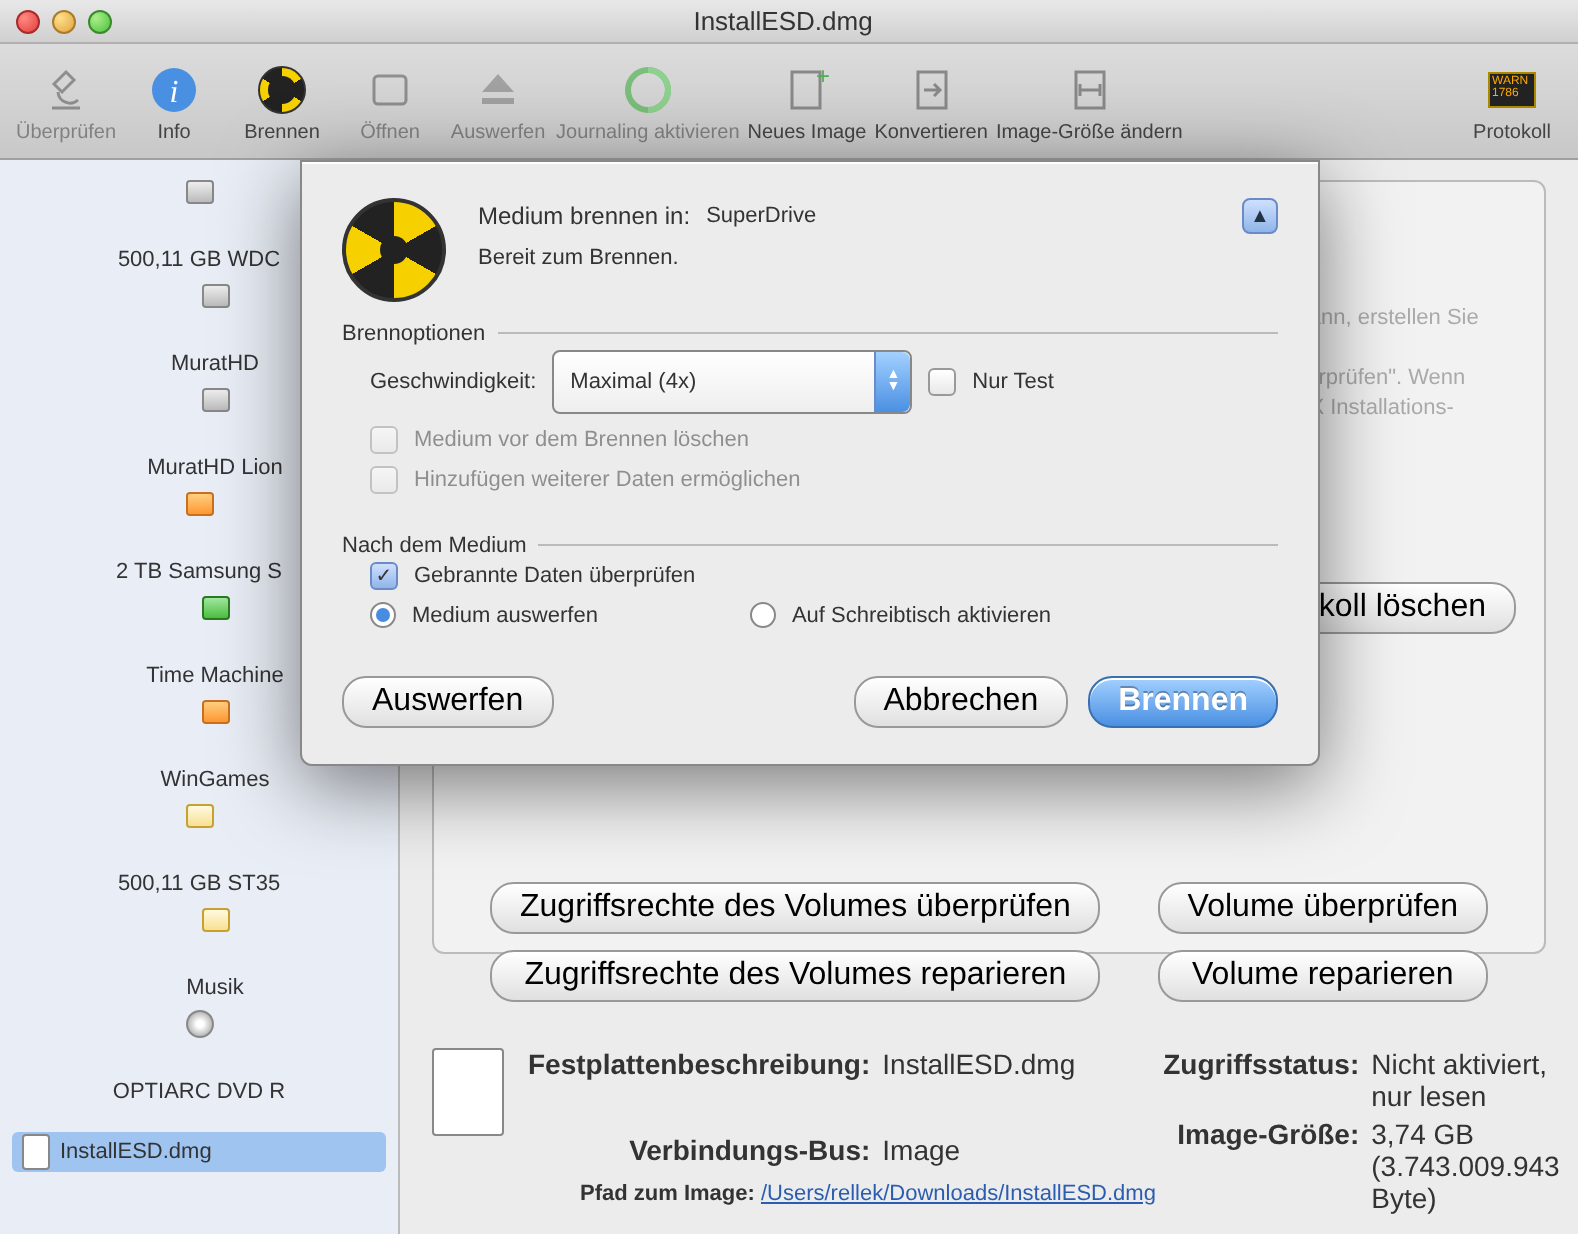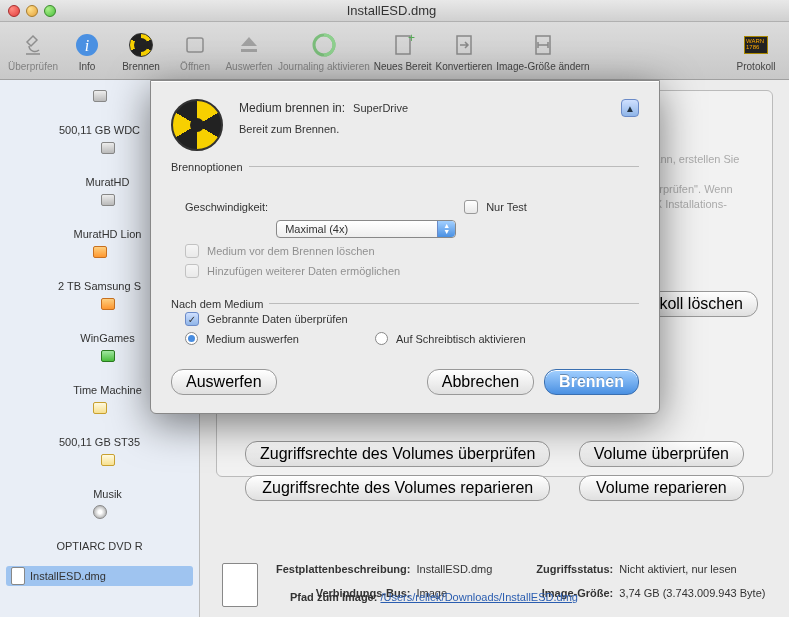--- a/index.html
+++ b/index.html
@@ -36,42 +36,42 @@
 .tabbox { position:absolute; top: 10px; left: 16px; right: 16px; bottom: 140px; border:1px solid #bbb; border-radius:6px; background:#f2f2f2; }
 .leftpanel-buttons { position:absolute; left: 28px; top: 350px; display:flex; flex-direction:column; gap:8px; }
 .rightpanel-buttons2 { position:absolute; right: 28px; top: 350px; display:flex; flex-direction:column; gap:8px; }
 .aqua-btn { background:linear-gradient(#fff,#e0e0e0); border:1px solid #999; border-radius:12px; padding: 3px 14px; font-size:16px; box-shadow: 0 1px 0 #fff inset; cursor:default; white-space:nowrap; }
 .aqua-btn.primary { background:linear-gradient(#a3d0ff,#4a90e2); border-color:#3a6fb0; color:#fff; font-weight:bold; text-shadow:0 -1px 0 rgba(0,0,0,0.3); }
 
 .proto-btn { position:absolute; right: 14px; top: 200px; }
 
 .info-block { position:absolute; left: 16px; right:16px; bottom: 10px; display:flex; gap: 12px; }
 .info-icon { width: 48px; display:flex; justify-content:center; }
-.info-grid { display:grid; grid-template-columns: auto auto; column-gap:6px; row-gap:3px; font-size:11px; }
+.info-grid { display:grid; grid-template-columns: auto auto; column-gap:6px; row-gap:3px; font-size:14px; }
 .info-grid .lab { text-align:right; font-weight:bold; }
 .info-grid .val { text-align:left; }
 .info-grid2 { margin-left: 32px; }
 .pathlink { color:#2a5db0; text-decoration:underline; }
 
 
 .sheet { position:absolute; top: 80px; left: 150px; width: 510px; background: #ececec; border:1px solid #888; border-radius: 0 0 6px 6px; box-shadow: 0 10px 40px rgba(0,0,0,0.5), inset 0 1px 0 #fff; padding: 18px 20px 18px 20px; }
 .sheet-row { display:flex; gap:16px; margin-bottom: 8px; }
 .radiation { width:52px; height:52px; border-radius:50%; background: conic-gradient(#f7d000 0 60deg,#222 60deg 120deg,#f7d000 120deg 180deg,#222 180deg 240deg,#f7d000 240deg 300deg,#222 300deg 360deg); border:2px solid #333; position:relative; }
 .radiation::after { content:""; position:absolute; left:50%; top:50%; width:14px; height:14px; background:#222; border-radius:50%; transform:translate(-50%,-50%); }
 .sheet-title-row { display:flex; align-items:center; }
 .sheet-title-label { font-size: 12px; }
 .disclosure { width:18px;height:18px;border:1px solid #6a8ac8;border-radius:4px;background:linear-gradient(#cfe0ff,#8fb5e8); display:flex;align-items:center;justify-content:center; margin-left:auto; font-size:10px; color:#234; }
 .ready { font-size:11px; margin-top:6px; margin-bottom:10px; }
 .fieldset { margin-top:10px; }
 .fs-label { position:relative; }
 .fs-line { border-top: 1px solid #bbb; margin-top: -7px; margin-left:0; }
 .fs-title { background:#ececec; padding-right: 6px; display:inline-block; position:relative; z-index:1; font-size:11px; }
 .fs-body { padding: 8px 0 4px 14px; }
 .rowline { display:flex; align-items:center; gap:8px; margin-bottom:6px; font-size:11px; }
-.select { display:flex; align-items:center; border:1px solid #888; border-radius:4px; background:linear-gradient(#fff,#eee); height:18px; padding: 0 0 0 8px; width: 180px; margin-top: 45px; }
+.select { display:flex; align-items:center; border:1px solid #888; border-radius:4px; background:linear-gradient(#fff,#eee); height:32px; padding: 0 0 0 8px; width: 180px; }
 .select .arrows { margin-left:auto; width:18px; height:100%; background:linear-gradient(#a3d0ff,#4a90e2); border-left:1px solid #6a8ac8; border-radius: 0 4px 4px 0; color:#fff; display:flex; flex-direction:column; align-items:center; justify-content:center; font-size:7px; line-height:6px; }
 .chk { width:14px; height:14px; border:1px solid #999; border-radius:3px; background:linear-gradient(#fff,#e8e8e8); display:inline-flex; align-items:center; justify-content:center; font-size:10px; color:#333; }
 .chk.checked { background:linear-gradient(#cfe0ff,#8fb5e8); border-color:#6a8ac8; }
 .radio { width:13px;height:13px;border:1px solid #888;border-radius:50%; background:#fff; display:inline-flex;align-items:center;justify-content:center; }
 .radio.checked::after { content:""; width:7px;height:7px;border-radius:50%; background:#478ce0; }
 .sheet-buttons { display:flex; gap:10px; margin-top:14px; }
 .sheet-buttons .spacer { flex:1; }
 
 .bg-text { color:#aaa; font-size:11px; position:absolute; }
 .bgt1 { top: 46px; left: 44px; right: 24px; line-height:15px; }
@@ -138,21 +138,21 @@
       </div>
       <span>Journaling aktivieren</span>
     </div>
   <div class="tb-item">
       <div class="ico">
         <svg width="26" height="26">
           <rect x="6" y="4" width="14" height="18" fill="none" stroke="#888" stroke-width="1.5"></rect>
           <text x="18" y="10" font-size="12" fill="#5a5">+</text>
         </svg>
       </div>
-      <span>Neues Bereit</span>
+      <span>Neues Image</span>
     </div>
   <div class="tb-item">
       <div class="ico">
         <svg width="26" height="26">
           <rect x="6" y="4" width="14" height="18" fill="none" stroke="#888" stroke-width="1.5"></rect>
           <path d="M9 13 h8 M14 10 l3 3 -3 3" fill="none" stroke="#888" stroke-width="1.5"></path>
         </svg>
       </div>
       <span>Konvertieren</span>
     </div>
@@ -195,29 +195,29 @@
         <span>MuratHD Lion</span>
       </div>
     <div class="disk">
         <span class="icon">
           <span class="hd-icon orange"></span>
         </span>
         <span>2 TB Samsung S</span>
       </div>
     <div class="vol">
         <span class="icon">
+          <span class="hd-icon tm"></span>
+        </span>
+        <span>Time Machine</span>
+      </div>
+    <div class="vol">
+        <span class="icon">
           <span class="hd-icon orange"></span>
         </span>
         <span>WinGames</span>
-      </div>
-    <div class="vol">
-        <span class="icon">
-          <span class="hd-icon tm"></span>
-        </span>
-        <span>Time Machine</span>
       </div>
     <div class="disk">
         <span class="icon">
           <span class="hd-icon"></span>
         </span>
         <span>500,11 GB ST35</span>
       </div>
     <div class="vol">
         <span class="icon">
           <span class="hd-icon"></span>

